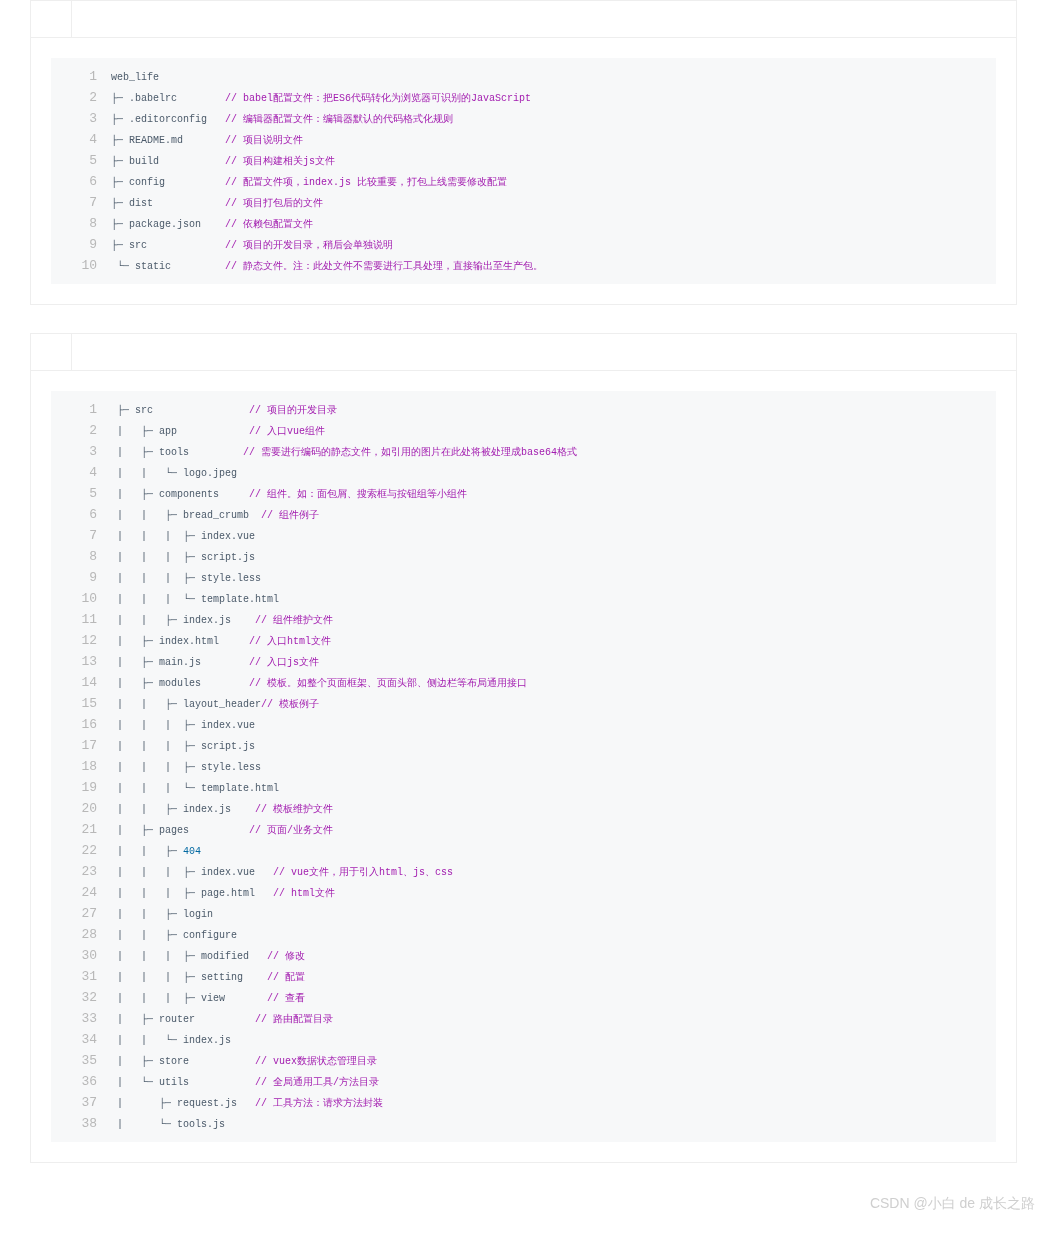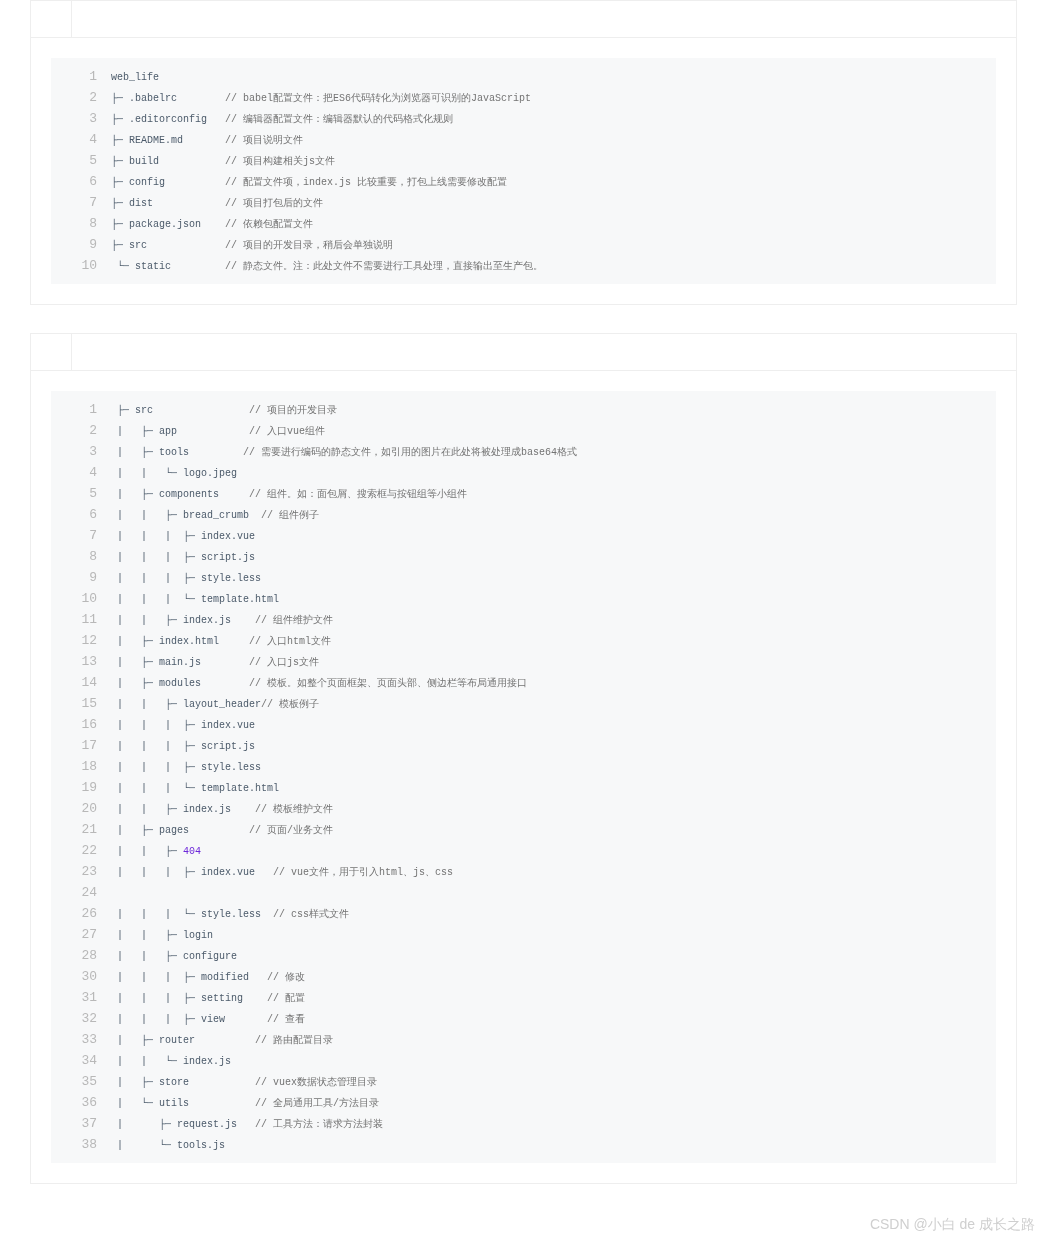--- a/index.html
+++ b/index.html
@@ -46,22 +46,22 @@
     color: #b8b8b8;
     padding-right: 14px;
     font-size: 13px;
     flex-shrink: 0;
   }
   .code {
     white-space: pre;
     color: #4b5a6a;
     font-size: 10px;
   }
-  .code .cmt { color: #737373; }
-  .code .grn { color: #6d28d9; text-align: center; }
+  .code .cmt { color: #a21caf; }
+  .code .grn { color: #0369a1; text-align: center; }
   .watermark {
     position: absolute;
     bottom: 8px;
     right: 12px;
     color: #cfcfcf;
     font-size: 14px;
     font-family: sans-serif;
   }
 </style>
 </head>
@@ -209,24 +209,21 @@
         <div class="code-line">
           <span class="ln">22</span>
           <span class="code"><span> |   |   ├─ </span><span class="grn">404</span></span>
         </div>
         <div class="code-line">
           <span class="ln">23</span>
           <span class="code"><span> |   |   |  ├─ index.vue   </span><span class="cmt">// vue文件，用于引入html、js、css</span></span>
         </div>
         <div class="code-line">
           <span class="ln">24</span>
-        </div>
-        <div class="code-line">
-          <span class="ln">26</span>
-          <span class="code"><span> |   |   |  └─ style.less  </span><span class="cmt">// css样式文件</span></span>
+          <span class="code"><span> |   |   |  ├─ page.html   </span><span class="cmt">// html文件</span></span>
         </div>
         <div class="code-line">
           <span class="ln">27</span>
           <span class="code"><span> |   |   ├─ login</span></span>
         </div>
         <div class="code-line">
           <span class="ln">28</span>
           <span class="code"><span> |   |   ├─ configure</span></span>
         </div>
         <div class="code-line">

